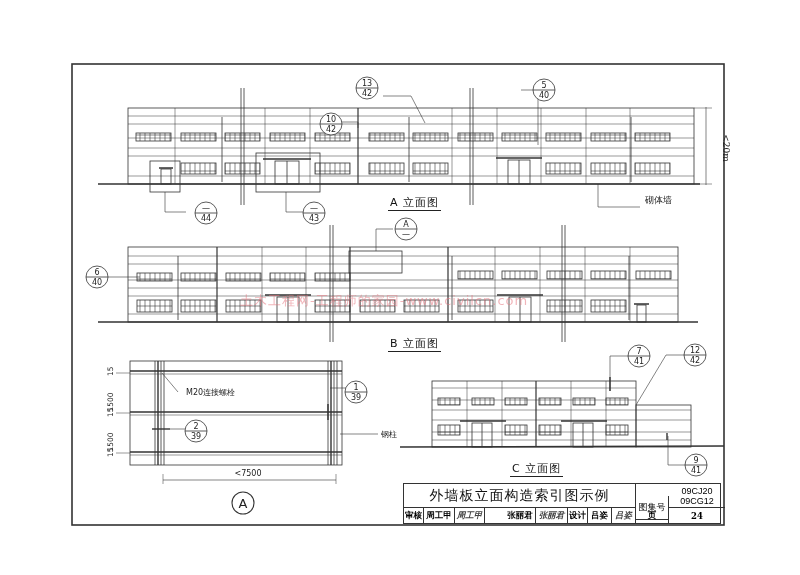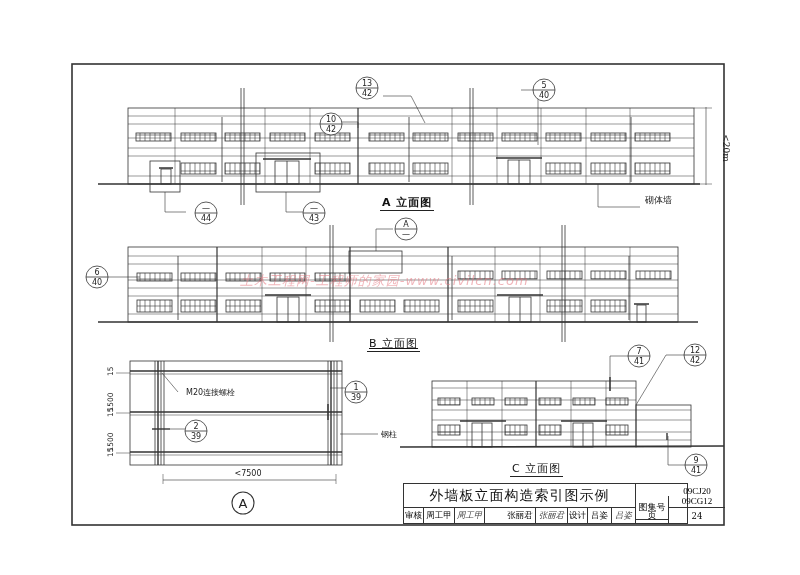--- a/index.html
+++ b/index.html
@@ -1,27 +1,27 @@
 <!DOCTYPE html>
 <html><head>
 <meta charset="utf-8">
 <style>
   html, body { margin:0; padding:0; background:#ffffff; }
   body { width:800px; height:575px; position:relative; overflow:hidden; font-family:"DejaVu Sans", sans-serif; }
   .sheet { position:absolute; left:0; top:0; width:800px; height:575px; }
   svg text { font-family:"DejaVu Sans", sans-serif; fill:#222; }
   .serif { font-family:"DejaVu Serif", serif; }
   .ttl { position:absolute; font-size:11px; color:#111; border-bottom:1.5px solid #222; padding:0 2px; letter-spacing:1px; }
-  .tb { position:absolute; left:403px; top:483px; width:285px; height:41px; border:1px solid #333; background:#fff; box-sizing:border-box; }
+  .tb { position:absolute; left:403px; top:483px; width:318px; height:41px; border:1px solid #333; background:#fff; box-sizing:border-box; }
   .tb-title { position:absolute; left:0; top:0; width:232px; height:24px; border-right:1px solid #333; border-bottom:1px solid #333; display:flex; align-items:center; justify-content:center; font-size:14px; color:#111; letter-spacing:1px; box-sizing:border-box;}
   .tb-setlabel { position:absolute; left:232px; top:12px; width:33px; height:24px; border-right:1px solid #333; border-bottom:1px solid #333; display:flex; align-items:center; justify-content:center; font-size:9px; box-sizing:border-box;}
-  .tb-setno { position:absolute; left:265px; top:0; width:56px; height:24px; border-bottom:1px solid #333; display:flex; flex-direction:column; align-items:center; justify-content:center; font-size:9px; line-height:10px; font-family:Liberation Serif, serif; box-sizing:border-box;}
-  .tb-row { position:absolute; left:0; top:24px; width:321px; height:15px; display:flex; font-size:8.5px; }
+  .tb-setno { position:absolute; left:265px; top:0; width:56px; height:24px; border-bottom:1px solid #333; display:flex; flex-direction:column; align-items:center; justify-content:center; font-size:9px; line-height:10px; font-family:Liberation Sans, sans-serif; box-sizing:border-box;}
+  .tb-row { position:absolute; left:0; top:24px; width:321px; height:15px; display:flex; font-size:8.5px;font-weight:bold; }
   .tb-cell { border-right:1px solid #333; display:flex; align-items:center; justify-content:center; box-sizing:border-box; white-space:nowrap; overflow:hidden; }
-  .watermark { position:absolute; left:240px; top:272px; font-size:13px; color:rgba(230,120,130,0.55); letter-spacing:1px; white-space:nowrap;font-style:italic; }
+  .watermark { position:absolute; left:240px; top:292px; font-size:13px; color:rgba(230,120,130,0.55); letter-spacing:1px; white-space:nowrap; }
 </style>
 </head>
 <body>
 
 <div class="sheet">
 <svg width="800" height="575" viewBox="0 0 800 575" xmlns="http://www.w3.org/2000/svg">
   <defs>
     <pattern id="winpat" width="5" height="9" patternUnits="userSpaceOnUse">
       <rect x="0" y="0" width="5" height="9" fill="none" stroke="#333" stroke-width="0.6"></rect>
     </pattern>
@@ -315,22 +315,22 @@
     <text x="639" y="354">7</text>
         <text x="639" y="364">41</text>
     <text x="695" y="353">12</text>
         <text x="695" y="363">42</text>
     <text x="696" y="463">9</text>
         <text x="696" y="473">41</text>
   </g>
 </svg>
 
   
-  <div class="ttl" style="left:380px; top:195px;font-weight:bold;">A 立面图</div>
-  <div class="ttl" style="left:367px; top:336px;text-decoration:underline;">B 立面图</div>
+  <div class="ttl" style="left:388px; top:195px;">A 立面图</div>
+  <div class="ttl" style="left:388px; top:336px;">B 立面图</div>
   <div class="ttl" style="left:510px; top:461px;text-align:right;">C 立面图</div>
 
   <div class="watermark">土木工程网-工程师的家园-www.civilcn.com</div>
 
   
   <div class="tb">
     <div class="tb-title">外墙板立面构造索引图示例</div>
     <div class="tb-setlabel">图集号</div>
     <div class="tb-setno">
       <span>09CJ20</span>

